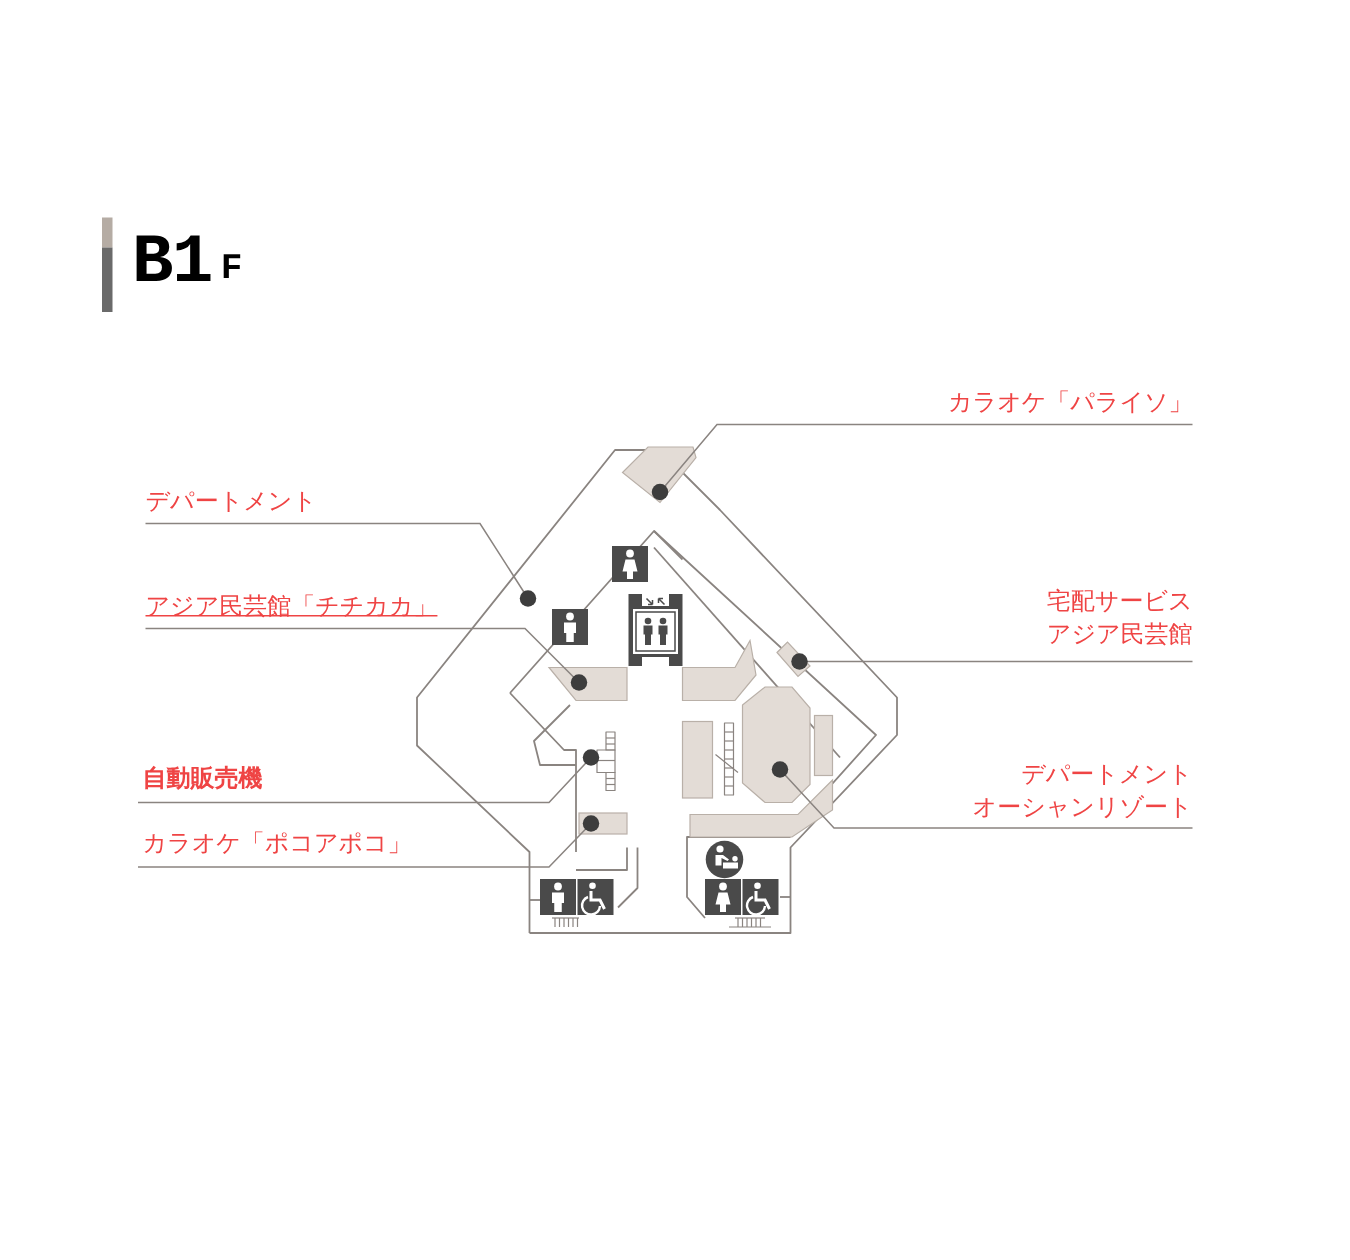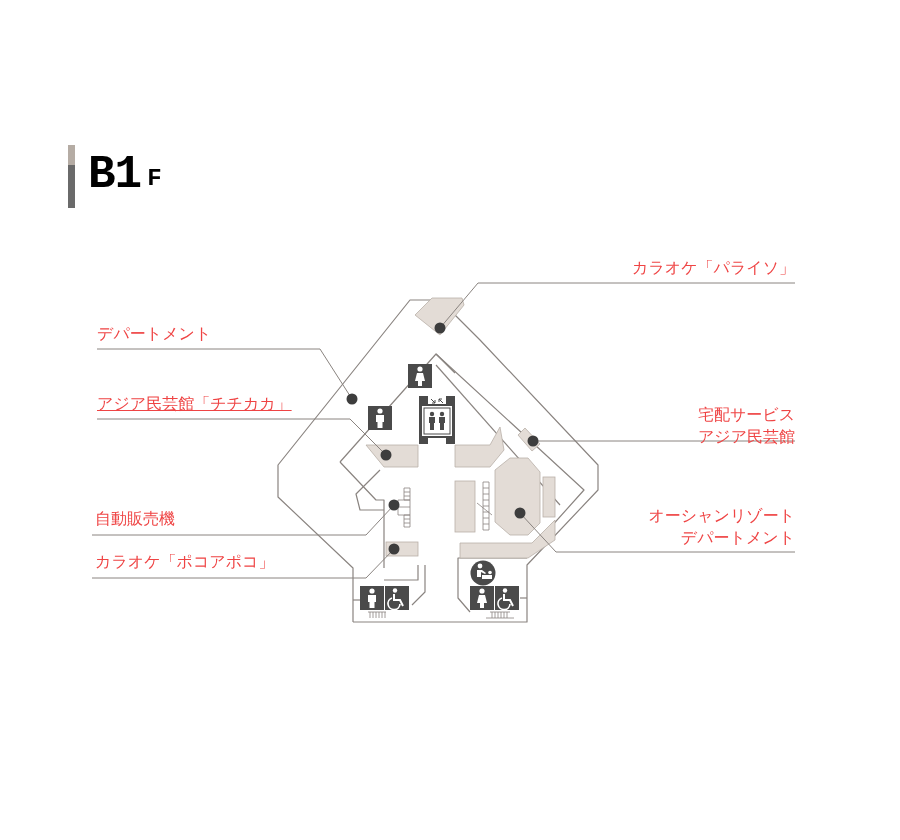--- a/index.html
+++ b/index.html
@@ -175,24 +175,24 @@
   <g transform="translate(495,586)">
     <rect width="24" height="24" fill="#4a4a4a"></rect>
     <circle cx="10" cy="4.5" r="2.2" fill="#fff"></circle>
     <path d="M9,8 L9,14 L15,14 L18,20" stroke="#fff" stroke-width="2" fill="none"></path>
     <path d="M7,12 A6,6 0 1 0 15,18" stroke="#fff" stroke-width="1.6" fill="none"></path>
   </g>
 </svg>
 
 <div class="label" style="left:97px; top:323px;">デパートメント</div>
 <div class="label" style="left:97px; top:393px;text-decoration:underline;">アジア民芸館「チチカカ」</div>
-<div class="label" style="left:95px; top:508px;">自動販売機</div>
+<div class="label" style="left:95px; top:508px;font-weight:bold;">自動販売機</div>
 <div class="label" style="left:95px; top:551px;">カラオケ「ポコアポコ」</div>
 
 <div class="label right" style="right:105px; top:257px;">カラオケ「パライソ」</div>
-<div class="label right" style="right:105px; top:404px;margin-left:17px;">
+<div class="label right" style="right:105px; top:390px;margin-left:17px;">
   <div>宅配サービス</div>
   <div>アジア民芸館</div>
 </div>
 <div class="label right" style="right:105px; top:505px;">
+  <div>デパートメント</div>
   <div>オーシャンリゾート</div>
-  <div>デパートメント</div>
 </div>
 
 </body></html>

